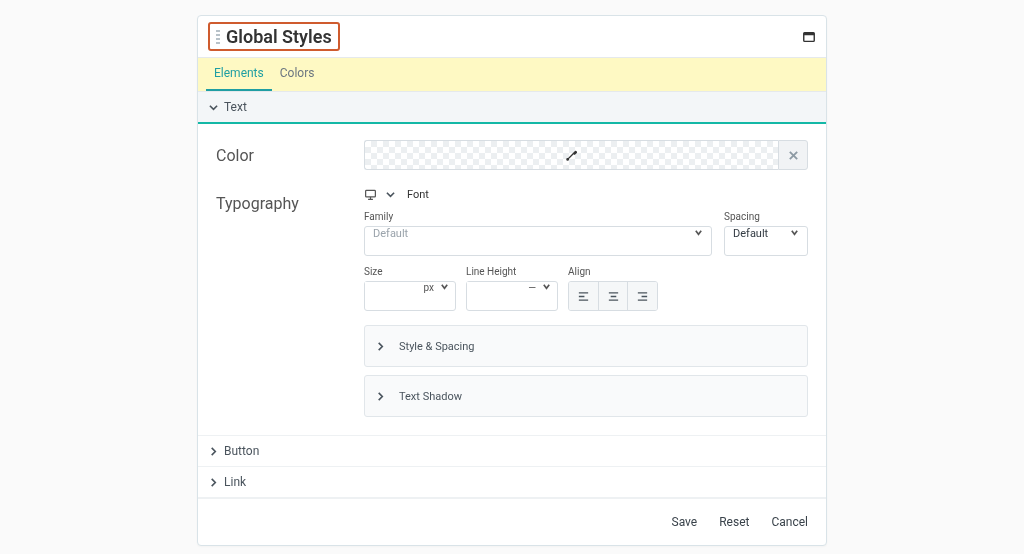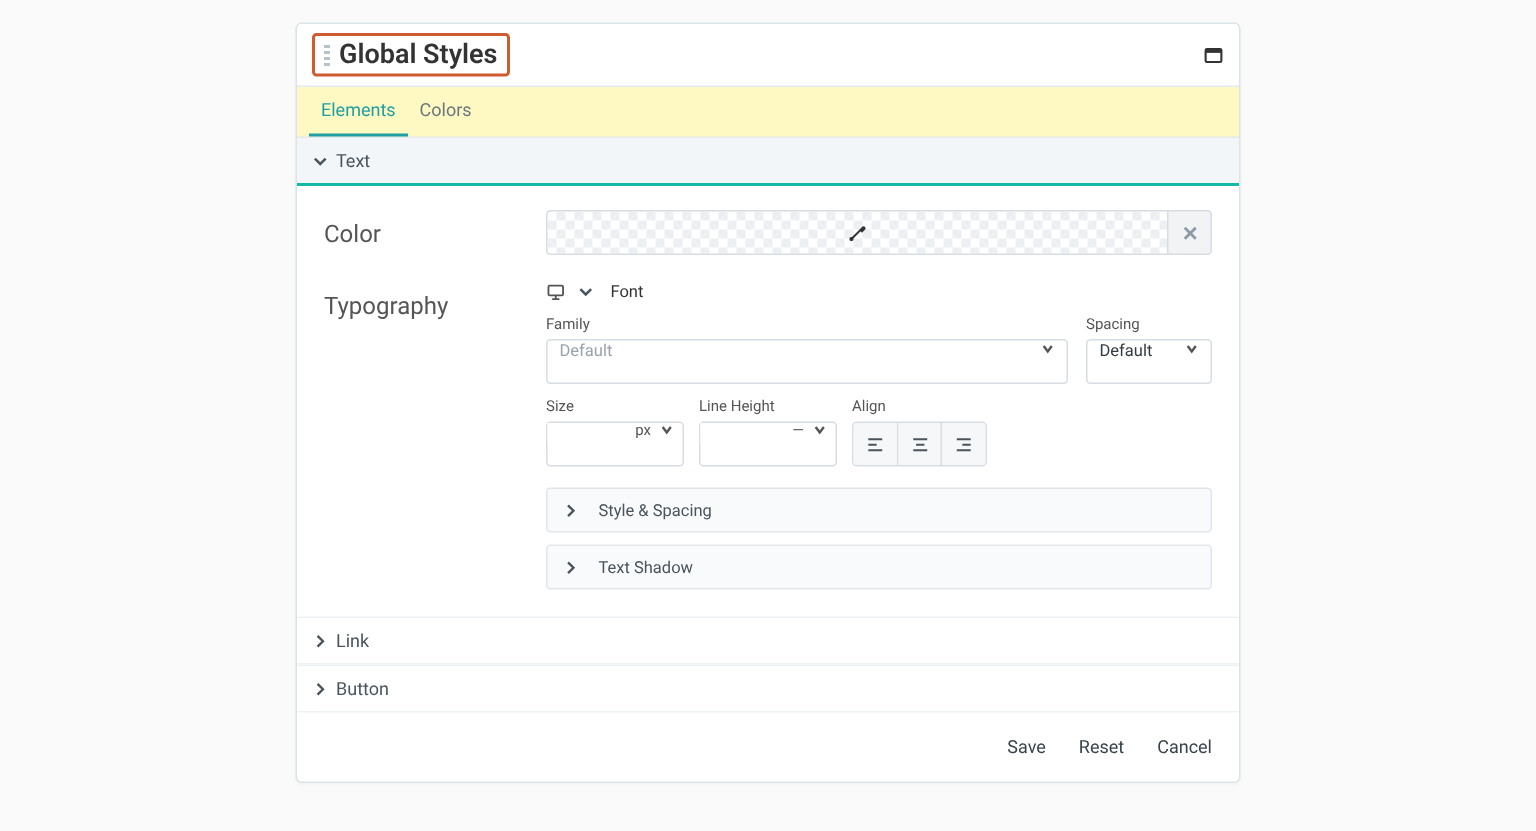--- a/index.html
+++ b/index.html
@@ -51,21 +51,21 @@
   .unit-input{display:flex;align-items:flex-start}
   .unit-input .num{flex:1;border:none;outline:none;padding:0 4px 0 8px;font-size:11px;min-width:0;width:100%}
   .unit-input .unit{padding:0 6px;font-size:10px;color:#555;border-left:1px solid transparent}
   .unit-input .caret{padding-right:6px;display:flex}
   .unit-input .caret svg{width:9px;height:9px;stroke:#555;stroke-width:1.8;fill:none}
   .seg-group{display:flex;overflow:hidden;padding:0}
   .seg{flex:1;display:flex;align-items:center;justify-content:center;cursor:pointer;border-right:1px solid #d7dde2;background:#f5f7f8}
   .seg:last-child{border-right:none}
   .seg svg{width:13px;height:13px;stroke:#4a545d;stroke-width:1.4;fill:none}
   .sub-acc{margin-top:14px;display:flex;flex-direction:column;gap:8px}
-  .sub-acc-item{height:30px;border:1px solid #e1e6ea;border-radius:3px;background:#f9fafb;display:flex;align-items:center;padding:0 10px;font-size:11px;color:#4a545d;cursor:pointer;gap:8px}
+  .sub-acc-item{height:42px;border:1px solid #e1e6ea;border-radius:3px;background:#f9fafb;display:flex;align-items:center;padding:0 10px;font-size:11px;color:#4a545d;cursor:pointer;gap:8px}
   .footer{border-top:1px solid #eef1f3;padding:12px 16px;display:flex;justify-content:flex-end;gap:18px}
   .footer-btn{background:none;border:none;font-size:12px;color:#3a434b;cursor:pointer;padding:4px 2px}
   .wt-select{width:84px}
 </style>
 </head>
 <body>
 
 <div class="panel">
 
   <div class="titlebar">
@@ -230,36 +230,36 @@
                 </svg>
             </span>
             <span>Text Shadow</span>
           </div>
         </div>
 
       </div>
     </div>
   </div>
 
+  <div class="acc-header sub" style="border-bottom:none">
+    <span class="chev">
+      <svg viewBox="0 0 10 10">
+          <polyline points="3,1 7,5 3,9"></polyline>
+        </svg>
+    </span>
+    <span>Button</span>
+  </div>
   <div class="acc-header sub">
     <span class="chev">
       <svg viewBox="0 0 10 10">
           <polyline points="3,1 7,5 3,9"></polyline>
         </svg>
     </span>
     <span>Link</span>
   </div>
-  <div class="acc-header sub" style="border-bottom:none">
-    <span class="chev">
-      <svg viewBox="0 0 10 10">
-          <polyline points="3,1 7,5 3,9"></polyline>
-        </svg>
-    </span>
-    <span>Button</span>
-  </div>
 
   <div class="footer">
     <button class="footer-btn">Save</button>
     <button class="footer-btn">Reset</button>
     <button class="footer-btn">Cancel</button>
   </div>
 
 </div>
 
 </body></html>

